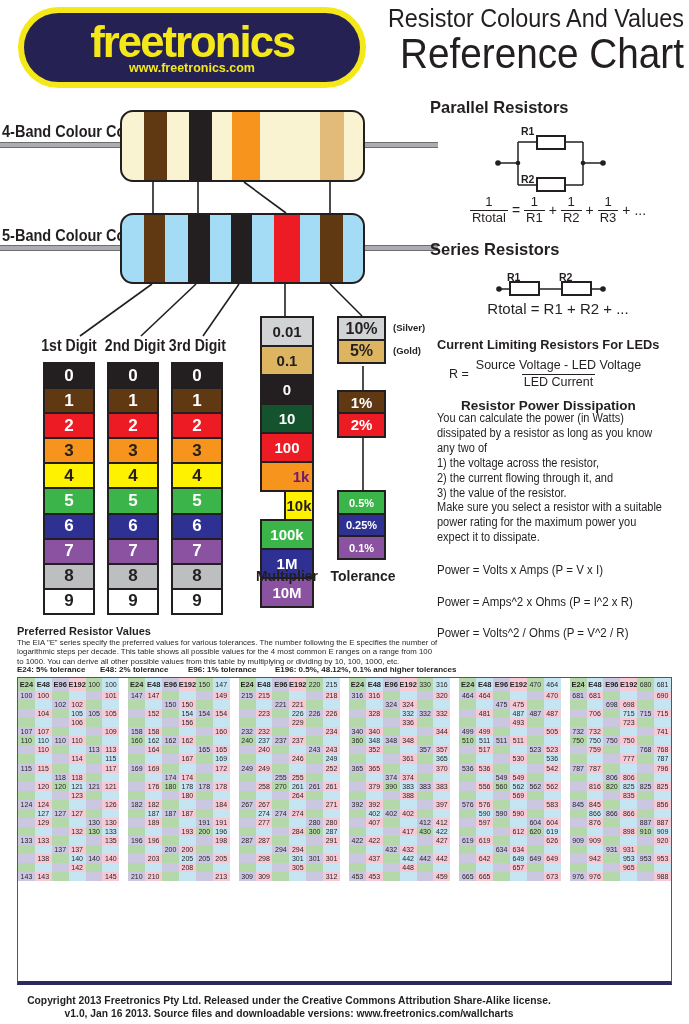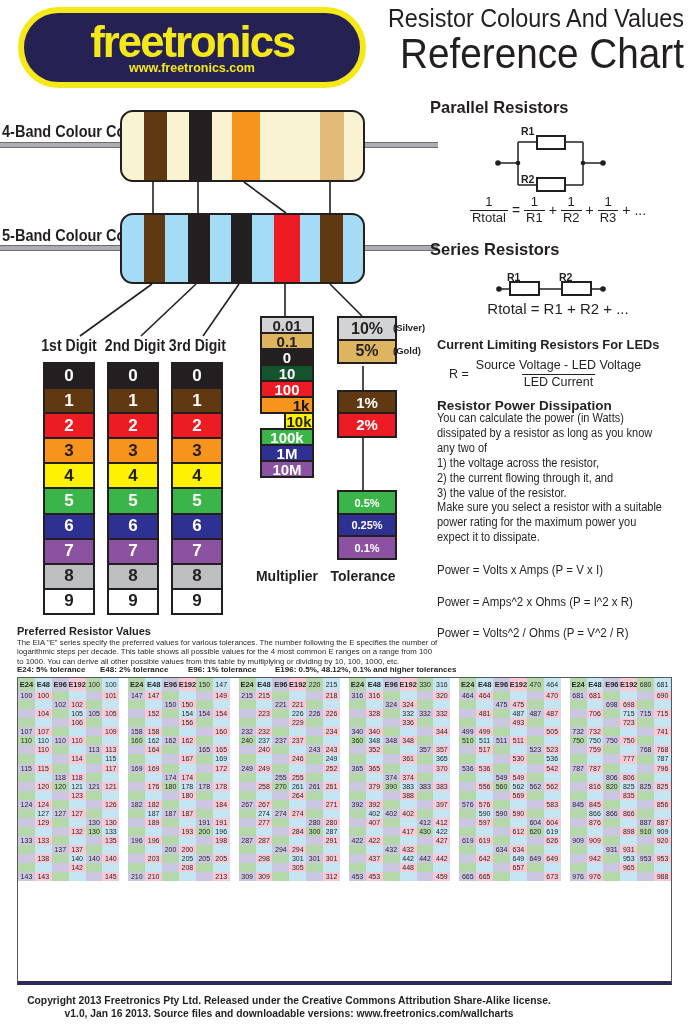--- a/index.html
+++ b/index.html
@@ -46,23 +46,23 @@
 
   .dlabel{position:absolute;top:337px;width:64px;text-align:center;font-weight:bold;font-size:16px;transform:scaleX(.88);white-space:nowrap}
   #dl0{left:37px}#dl1{left:101px}#dl2{left:165px}
 
   .dcol{position:absolute;top:362px;width:52px}
   .dcol .cell{height:27.1px;margin-top:-2px;border:2px solid #231F20;display:flex;align-items:center;
               justify-content:center;font-weight:bold;font-size:17px}
   .dcol .cell:first-child{margin-top:0}
   #dcol0{left:43px}#dcol1{left:107px}#dcol2{left:171px}
   #mcol{left:260px;top:316px;width:54px}
-  #mcol .cell{height:18px;font-size:15px}
-
-  .tcell{position:absolute;left:337px;width:60px;height:25.2px;border:2px solid #231F20;
+  #mcol .cell{height:31px;font-size:15px}
+
+  .tcell{position:absolute;left:337px;width:49px;height:25.2px;border:2px solid #231F20;
          display:flex;align-items:center;justify-content:center;font-weight:bold}
   .tol-lg{font-size:16px}.tol-md{font-size:15px}.tol-sm{font-size:11px}
   .tnote{position:absolute;left:393px;font-weight:bold;font-size:9.5px;white-space:nowrap}
 
   .col-label{position:absolute;top:567px;width:92px;text-align:center;font-weight:bold;font-size:15.5px;transform:scaleX(.9)}
   #mult-label{left:241px}
   #tol-label{left:317px}
 
   .sec-title{position:absolute;left:430px;width:256px;text-align:left;font-weight:bold;font-size:16.5px}
   #par-title{top:98px}
@@ -73,21 +73,21 @@
                align-items:center;gap:4px;font-size:13px}
   #par-formula{top:194px;height:32px}
   .frac{display:inline-flex;flex-direction:column;align-items:center;line-height:1.15}
   .frac .den{border-top:1.5px solid #231F20;padding:0 2px}
   .op{font-size:14px}
   #ser-formula{position:absolute;left:430px;width:256px;top:300px;text-align:center;font-size:15px}
 
   #led-title{position:absolute;left:437px;top:337px;font-weight:bold;font-size:13.5px;transform:scaleX(.95);transform-origin:0 50%;white-space:nowrap}
   #led-formula{position:absolute;left:449px;top:358px;display:flex;align-items:center;gap:7px;font-size:12.5px}
   #led-formula .frac{line-height:1.25}
-  #power-title{position:absolute;left:437px;top:398px;font-weight:bold;font-size:13.5px}
+  #power-title{position:absolute;left:461px;top:398px;font-weight:bold;font-size:13.5px}
   #power-body{position:absolute;left:437px;top:411px;font-size:12.5px;line-height:14.9px;
               transform:scaleX(.88);transform-origin:0 0;white-space:nowrap}
   .pformula{position:absolute;left:437px;font-size:12.5px;transform:scaleX(.92);transform-origin:0 50%;white-space:nowrap}
   #pf0{top:563px}#pf1{top:595px}#pf2{top:626px}
 
   #pref-title{position:absolute;left:17px;top:625px;font-weight:bold;font-size:11px}
   #pref-desc{position:absolute;left:17px;top:638px;font-size:7.8px;line-height:9.4px;white-space:nowrap}
   .ptol{position:absolute;top:665px;font-weight:bold;font-size:8px;white-space:nowrap}
   #pt0{left:17px}#pt1{left:100px}#pt2{left:188px}#pt3{left:275px}
 
@@ -219,21 +219,21 @@
       <div class="cell" style="background: rgb(138, 82, 161); color: rgb(255, 255, 255);">7</div>
       <div class="cell" style="background: rgb(188, 190, 192); color: rgb(35, 31, 32);">8</div>
       <div class="cell" style="background: rgb(255, 255, 255); color: rgb(35, 31, 32);">9</div>
     </div>
   <div id="mcol" class="dcol">
       <div class="cell" style="background: rgb(209, 211, 212); color: rgb(35, 31, 32);">0.01</div>
       <div class="cell" style="background: rgb(221, 181, 97); color: rgb(35, 31, 32);">0.1</div>
       <div class="cell" style="background: rgb(35, 31, 32); color: rgb(255, 255, 255);">0</div>
       <div class="cell" style="background: #14532d; color: rgb(255, 255, 255);">10</div>
       <div class="cell" style="background: rgb(237, 28, 36); color: rgb(255, 255, 255);">100</div>
-      <div class="cell" style="background: rgb(247, 148, 29); color: #0f172a; padding-left: 28px;">1k</div>
+      <div class="cell" style="background: rgb(247, 148, 29); color: #701a75; padding-left: 28px;">1k</div>
       <div class="cell" style="background: rgb(255, 242, 0); color: rgb(35, 31, 32); margin-left: 24px;">10k</div>
       <div class="cell" style="background: rgb(59, 181, 74); color: rgb(255, 255, 255);">100k</div>
       <div class="cell" style="background: rgb(46, 49, 146); color: rgb(255, 255, 255);">1M</div>
       <div class="cell" style="background: rgb(138, 82, 161); color: rgb(255, 255, 255);">10M</div>
     </div>
   <div id="tolwrap"></div>
 
   <div id="mult-label" class="col-label">Multiplier</div>
   <div id="tol-label" class="col-label">Tolerance</div>
 

